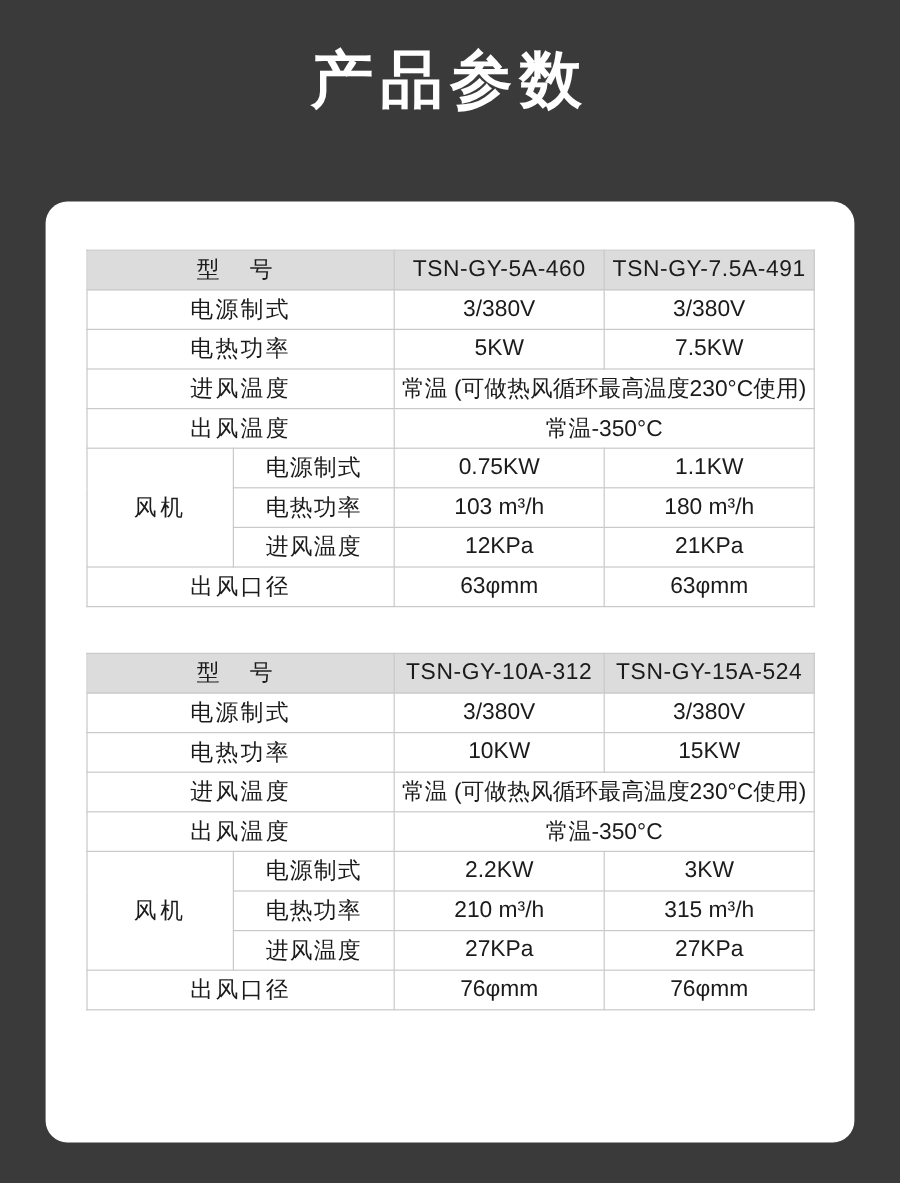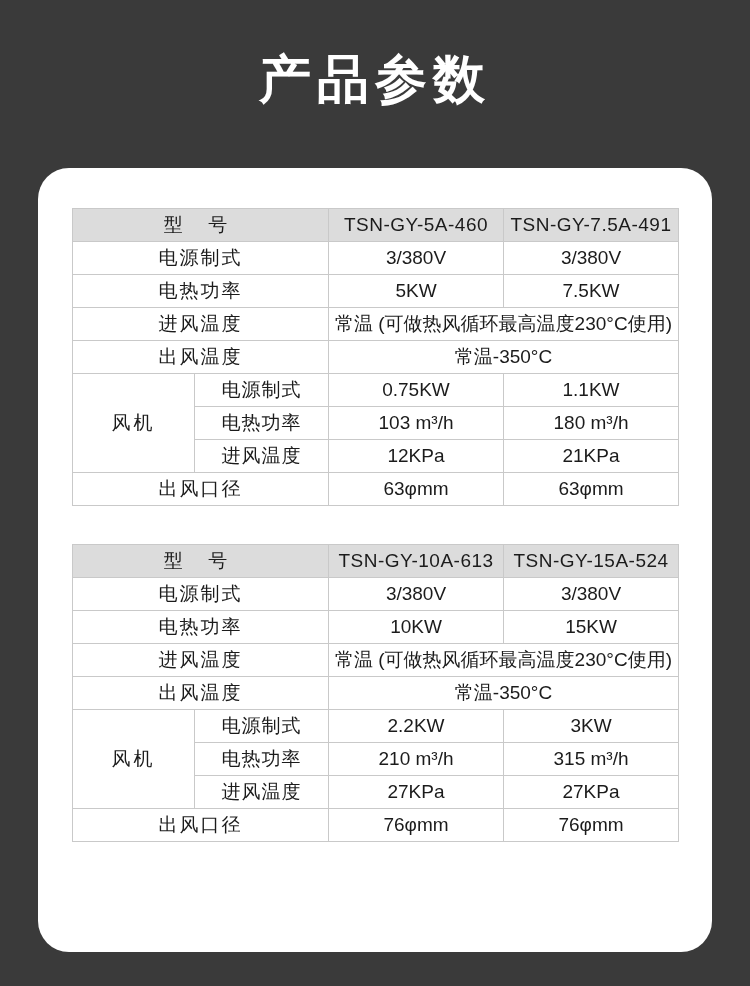--- a/index.html
+++ b/index.html
@@ -18,32 +18,32 @@
     width: 750px;
     height: 986px;
     box-sizing: border-box;
   }
   .page-title {
     text-align: center;
     color: #ffffff;
     font-size: 52px;
     font-weight: bold;
     letter-spacing: 6px;
-    padding-top: 48px;
+    padding-top: 36px;
     line-height: 1.2;
     font-family: "DejaVu Sans", "Liberation Sans", sans-serif;
   }
   .card {
     position: absolute;
     left: 38px;
     top: 168px;
     width: 674px;
     height: 784px;
     background: #ffffff;
-    border-radius: 31px;
+    border-radius: 18px;
     box-sizing: border-box;
     padding: 40px 34px;
   }
   table.spec {
     width: 606px;
     border-collapse: collapse;
     table-layout: fixed;
     font-size: 19px;
     color: #1b1b1b;
   }
@@ -161,21 +161,21 @@
     <table class="spec">
       <colgroup>
         <col class="col-a">
           <col class="col-b">
           <col class="col-c">
           <col class="col-d">
       </colgroup>
       <tbody>
         <tr class="head-row">
           <td colspan="2" class="head-label">型    号</td>
-          <td class="model-cell">TSN-GY-10A-613</td>
+          <td class="model-cell">TSN-GY-10A-312</td>
           <td class="model-cell">TSN-GY-15A-524</td>
         </tr>
         <tr>
           <td colspan="2" class="row-label">电源制式</td>
           <td class="val">3/380V</td>
           <td class="val">3/380V</td>
         </tr>
         <tr>
           <td colspan="2" class="row-label">电热功率</td>
           <td class="val">10KW</td>

